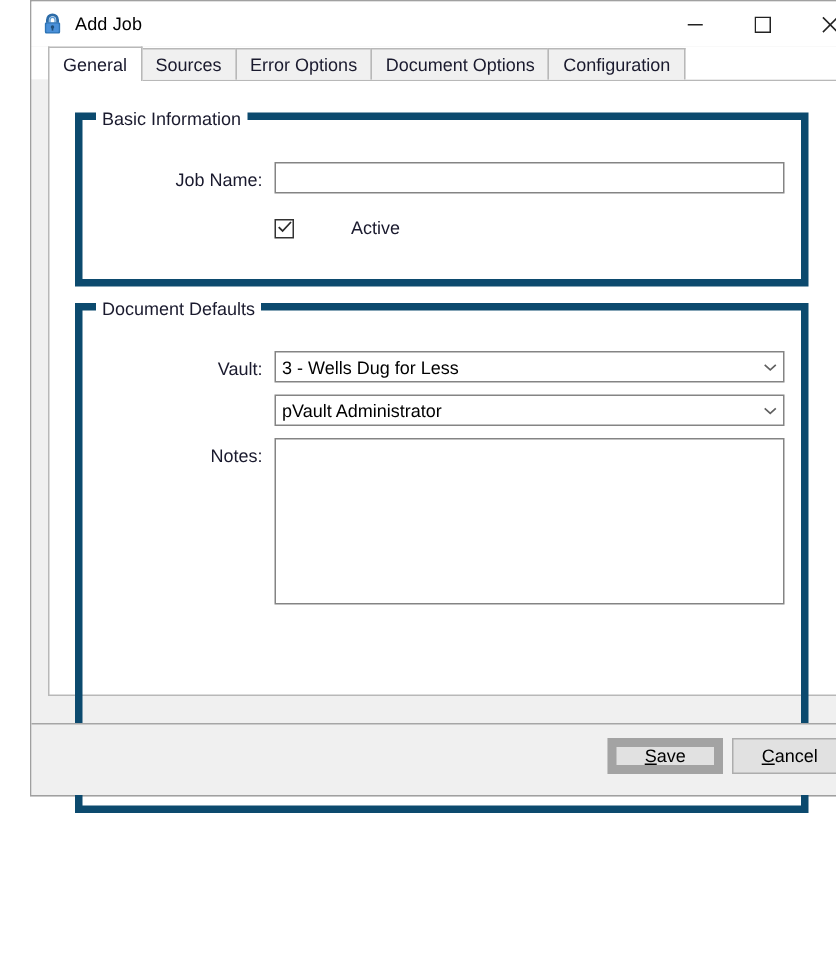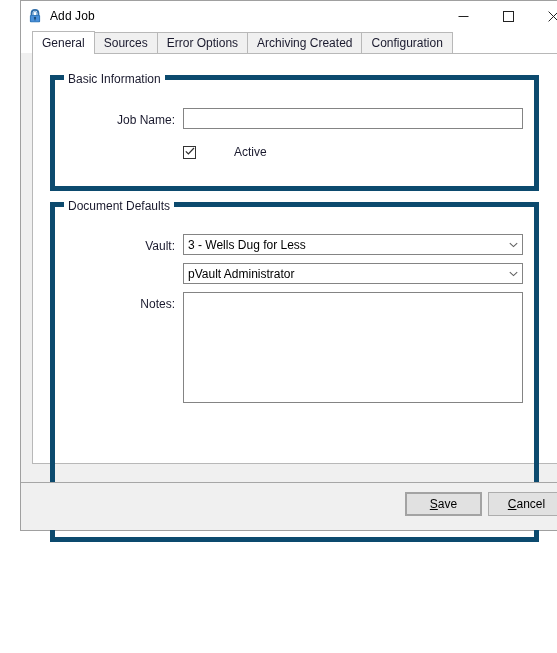--- a/index.html
+++ b/index.html
@@ -244,21 +244,21 @@
     border: 1px solid #adadad;
     font-family: "Liberation Sans", sans-serif;
     font-size: 12px;
     color: #000000;
     display: flex;
     align-items: center;
     justify-content: center;
     padding: 0;
   }
   .btn.default {
-    border: 2px solid #a3a3a3;
+    border: 6px solid #a3a3a3;
     background: #e1e1e1;
   }
   #btn-save   { left: 384px; width: 77px; }
   #btn-cancel { left: 467px; width: 77px; }
   .btn u { text-decoration: underline; }
 
   .resize-grip {
     position: absolute;
     right: 3px;
     bottom: 2px;
@@ -306,21 +306,21 @@
           </svg>
         </span>
       </button>
     </div>
   </div>
 
   <div class="tabstrip">
     <div class="tab selected">General</div>
     <div class="tab">Sources</div>
     <div class="tab">Error Options</div>
-    <div class="tab">Archiving Created</div>
+    <div class="tab">Document Options</div>
     <div class="tab">Configuration</div>
   </div>
 
   <div class="tabpanel-wrap">
     <div class="tabpanel">
 
       <div class="groupbox" id="gb-basic">
         <span class="gb-title">Basic Information</span>
 
         <span class="field-label" style="left:14px; top:33px; width:106px;">Job Name:</span>

